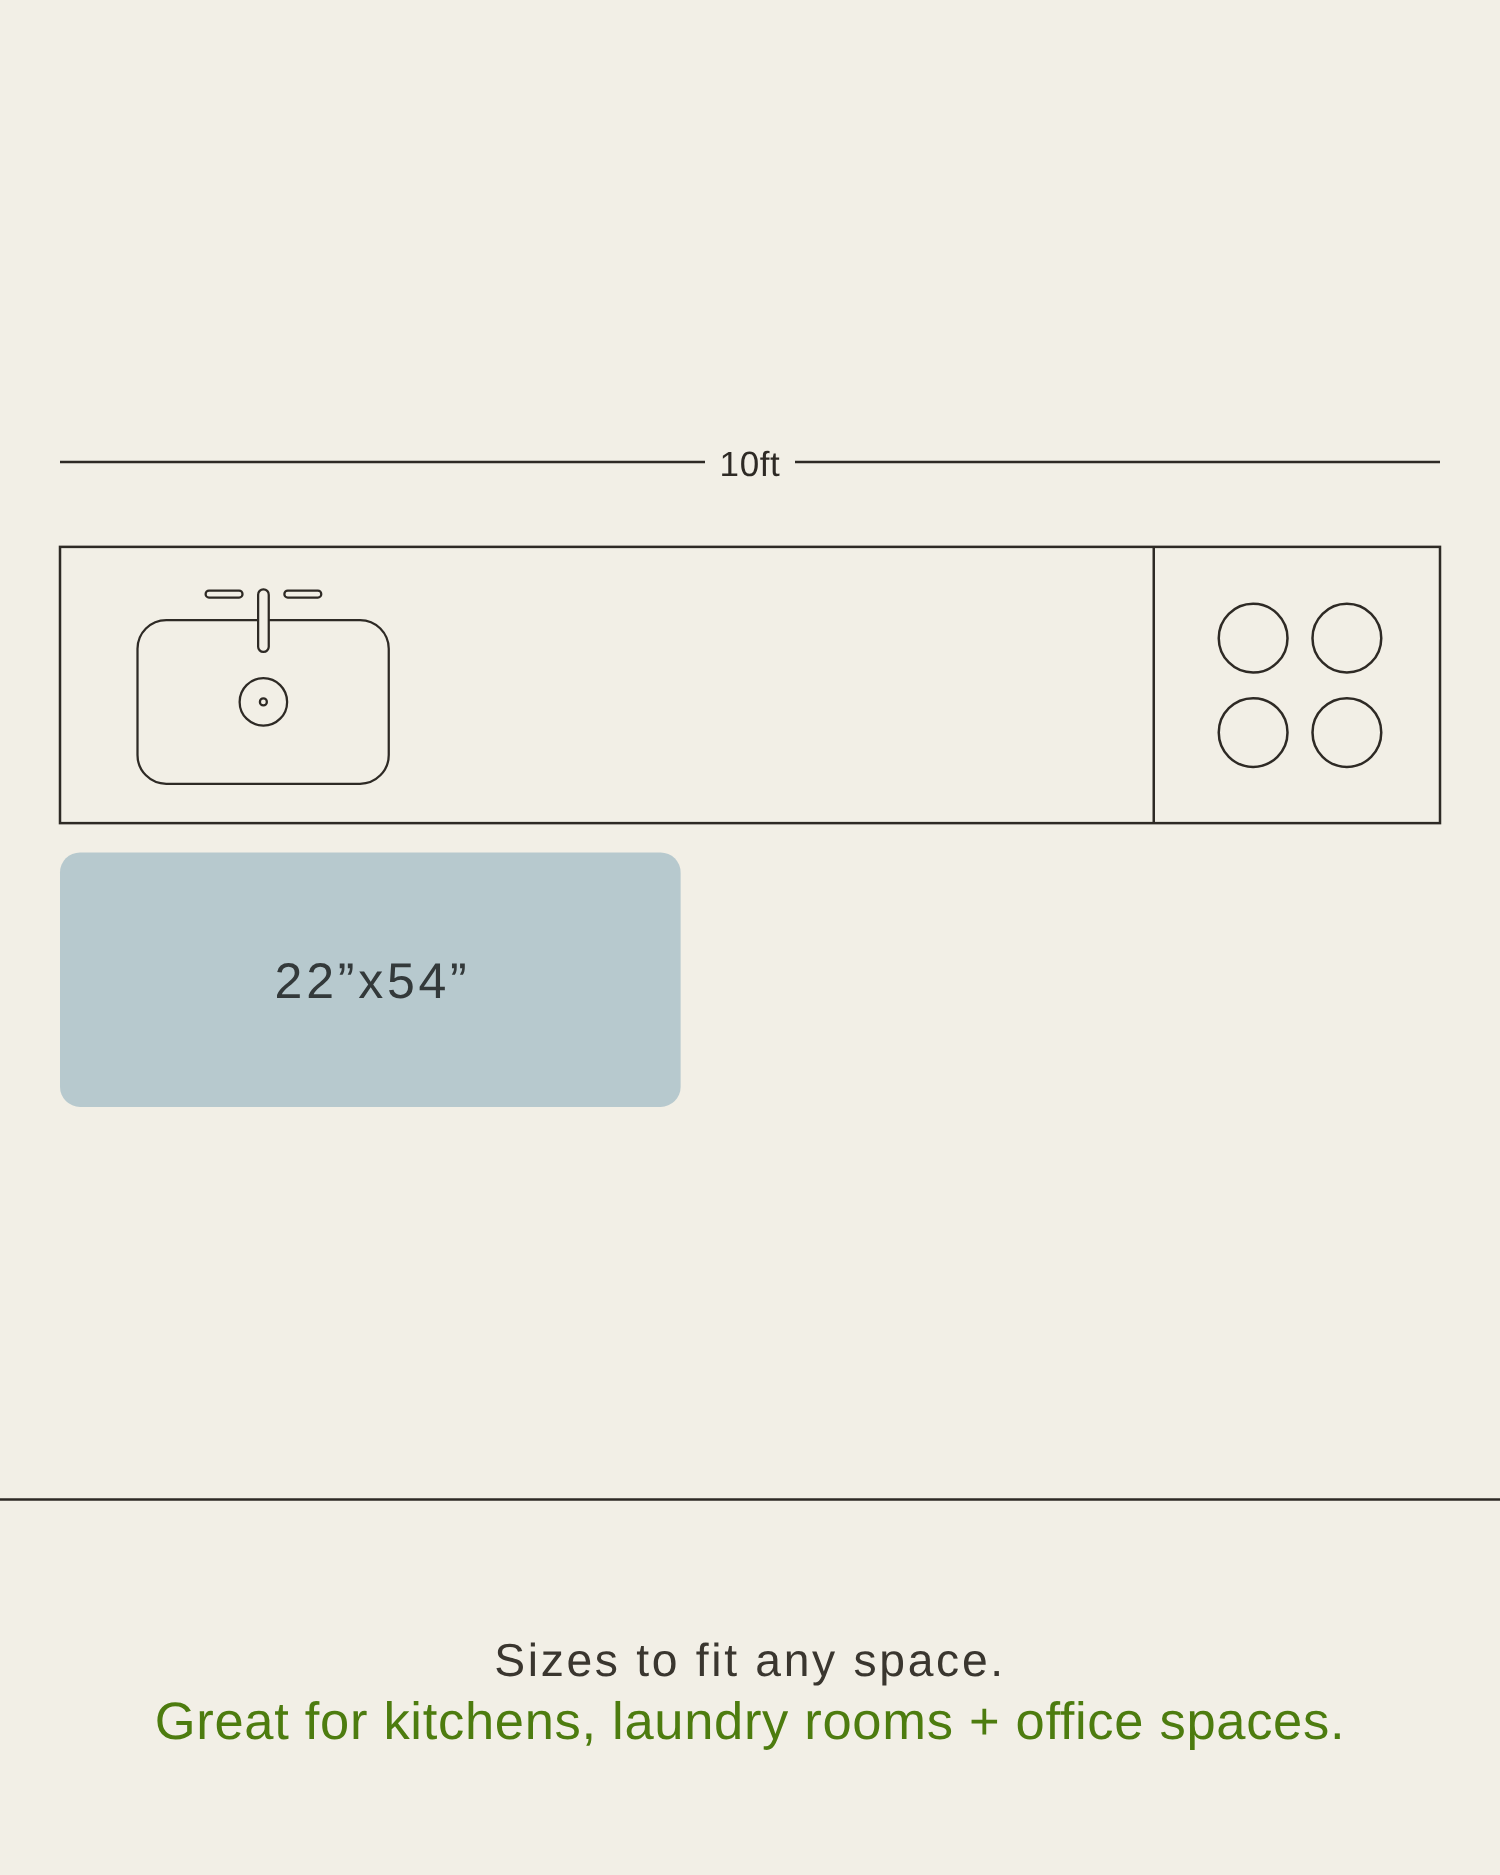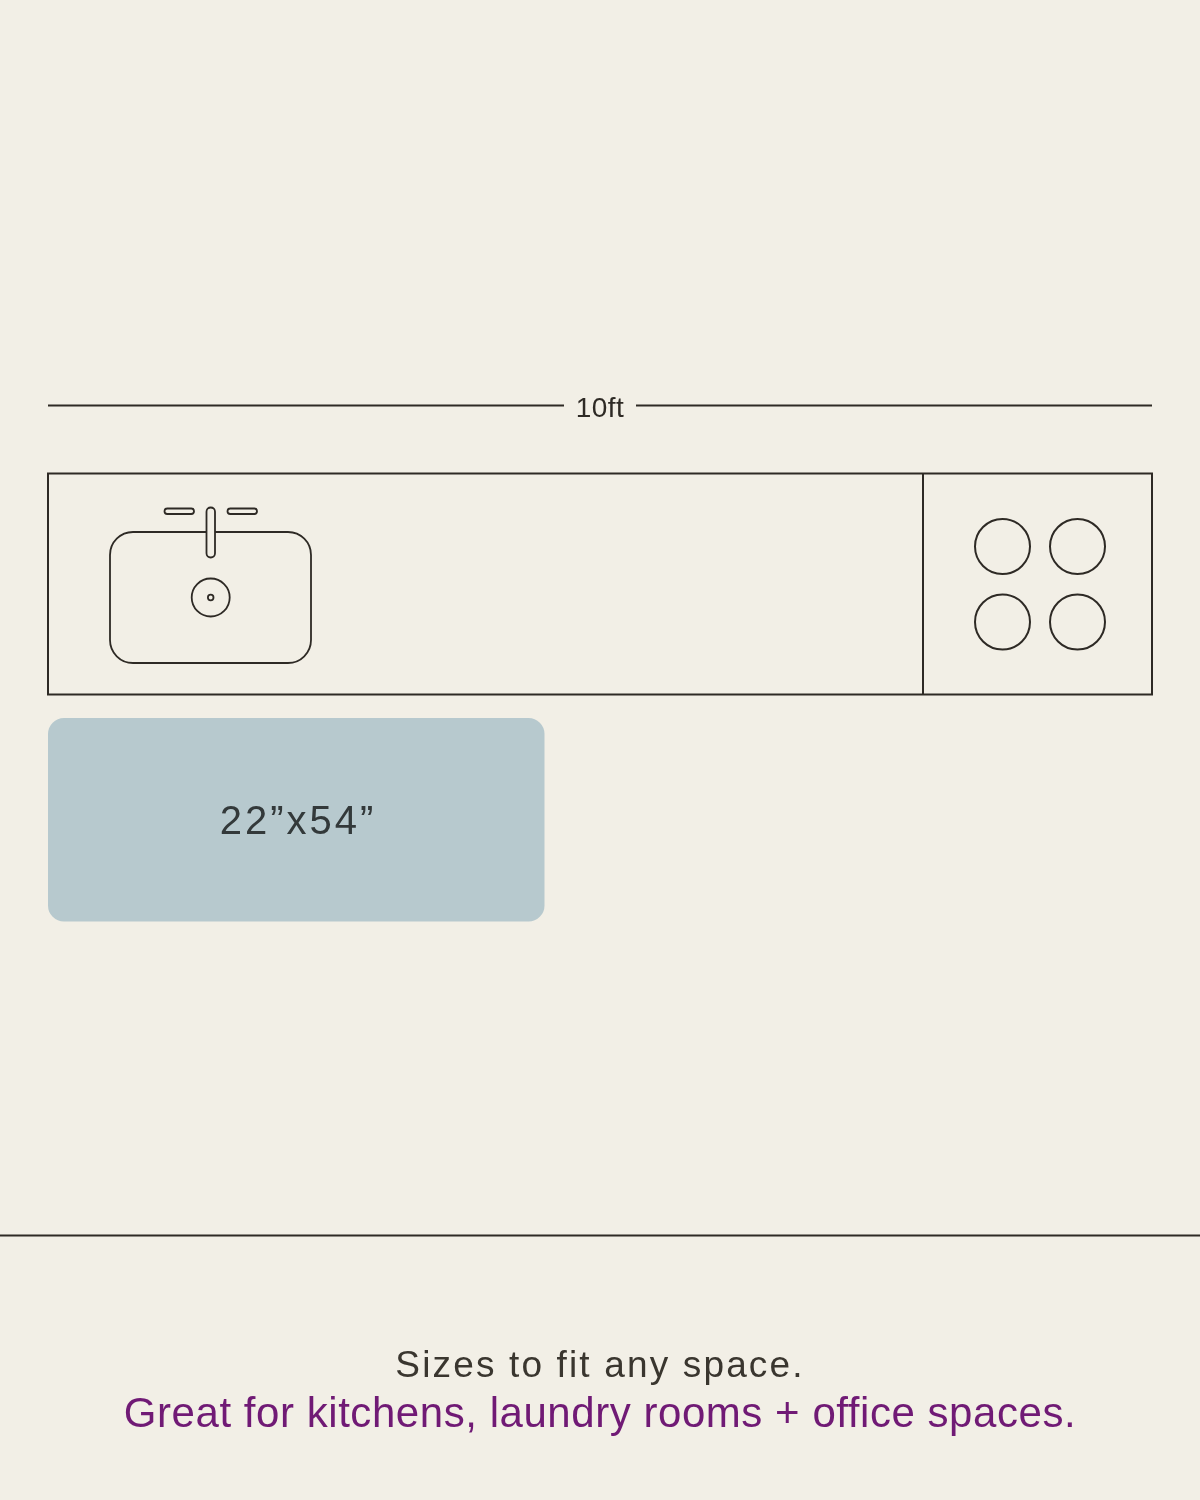--- a/index.html
+++ b/index.html
@@ -1,20 +1,20 @@
 <!DOCTYPE html>
 <html><head>
 <meta charset="utf-8">
 <style>
   html,body{margin:0;padding:0;}
   body{width:1200px;height:1500px;background:#f2efe6;font-family:"Liberation Sans",sans-serif;overflow:hidden;}
-  .stage{position:relative;width:1200px;height:1104px;margin-top:36px;}
+  .stage{position:relative;width:1200px;height:1104px;}
   svg{position:absolute;left:0;top:0;}
   .headline{position:absolute;left:0;top:1308px;width:1200px;text-align:center;font-weight:normal;font-size:37px;color:#3a362f;letter-spacing:2.15px;}
-  .subline{position:absolute;left:0;top:1353px;width:1200px;text-align:center;font-size:42px;color:#701a75;letter-spacing:0.55px;}
+  .subline{position:absolute;left:0;top:1353px;width:1200px;text-align:center;font-size:42px;color:#4d7c0f;letter-spacing:0.55px;}
 </style>
 </head>
 <body>
 <div class="stage">
 <svg width="1200" height="1500" viewBox="0 0 1200 1500">
 
   <line x1="48" y1="369.5" x2="564" y2="369.5" stroke="#2e2a25" stroke-width="2"></line>
 
   <text x="600" y="381" font-size="28" letter-spacing="0.5" fill="#2e2a25" text-anchor="middle" font-family="Liberation Sans, sans-serif">10ft</text>
 

